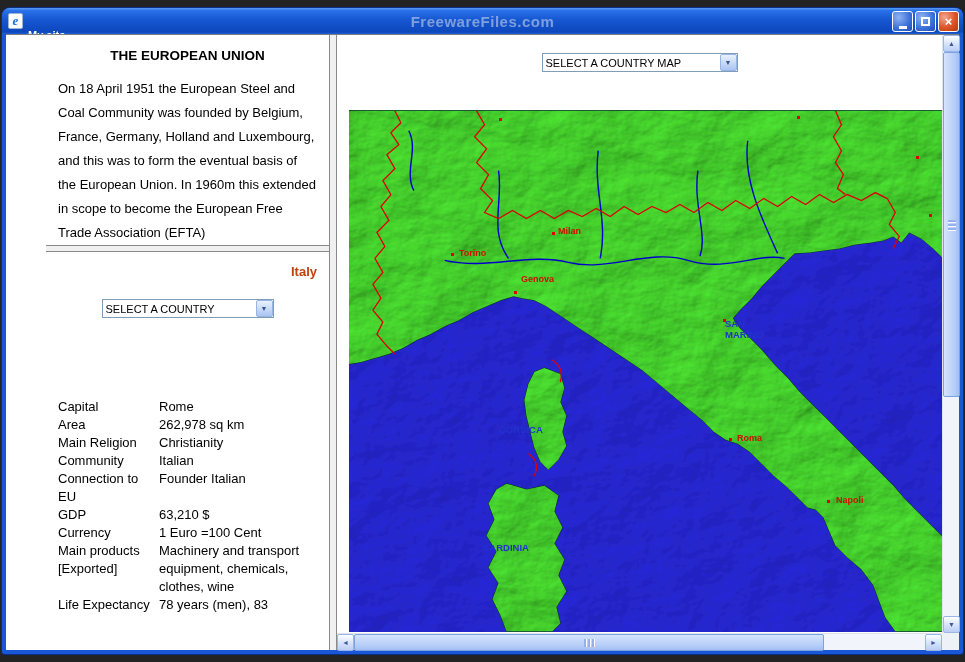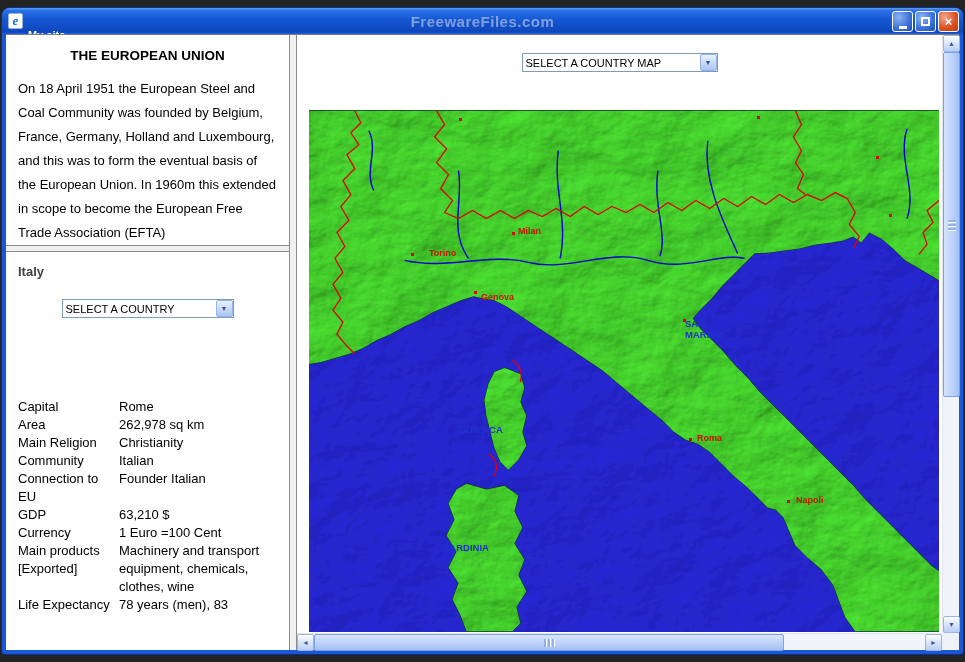--- a/index.html
+++ b/index.html
@@ -35,32 +35,32 @@
   .btn-red  { background:radial-gradient(circle at 30% 28%,#f4a68e 0%,#dd5326 55%,#b93a10 100%); }
   .glyph-min { width:8px; height:3px; background:#fff; margin-top:12px; }
   .glyph-max { width:9px; height:9px; border:2px solid #fff; }
   .glyph-close { font-size:13px; font-weight:bold; line-height:1; }
 
   
   .client {
     position:absolute; left:4px; right:4px; top:26px; bottom:4px;
     background:#fff; display:flex; border-top:1px solid #7d7d7d;
   }
-  .left-col { width:283px; flex:none; display:flex; flex-direction:column; background:#fff; }
+  .left-col { width:283px; flex:none; display:flex; flex-direction:column; background:#fff;margin-left:40px; }
   .divider-v { width:8px; flex:none; background:#f0f0f0; border-left:1px solid #8a8a8a; border-right:1px solid #8a8a8a; }
   .divider-h { height:7px; flex:none; background:#f0f0f0; border-top:1px solid #8a8a8a; border-bottom:1px solid #8a8a8a; }
   .frame-topleft { height:210px; flex:none; overflow:hidden; padding:10px 12px; }
   .frame-botleft { flex:1; overflow:hidden; padding:12px 12px 0 12px; }
   .frame-right { flex:1; display:grid; grid-template-columns:1fr 17px; grid-template-rows:1fr 17px; background:#fff; }
   .frame-right-content { overflow:hidden; position:relative; }
 
   
   .eu-heading { text-align:center; font-size:13.5px; font-weight:bold; margin:3px 0 14px 0; color:#000; }
   .eu-body { font-size:13px; line-height:24px; color:#000; }
-  .italy-heading { text-align:left; font-size:13px; font-weight:bold; margin-bottom:20px; color:#404040; }
+  .italy-heading { text-align:right; font-size:13px; font-weight:bold; margin-bottom:20px; color:#c2410c; }
 
   .xp-select {
     height:19px; border:1px solid #7f9db9; background:#fff; display:flex; align-items:center;
     font-size:11px; color:#000;
   }
   .xp-select-country { width:172px; margin:0 auto; }
   .xp-select-map { width:196px; margin:18px auto 0 auto; }
   .xp-select-text { flex:1; padding:0 3px; white-space:nowrap; overflow:hidden; }
   .xp-select-btn {
     width:17px; height:17px; flex:none; display:flex; align-items:center; justify-content:center;
@@ -253,22 +253,22 @@
               <div class="map-dot" style="left: 102px; top: 143px;"></div>
               <div class="map-dot" style="left: 165px; top: 181px;"></div>
               <div class="map-dot" style="left: 374px; top: 209px;"></div>
               <div class="map-dot" style="left: 380px; top: 328px;"></div>
               <div class="map-dot" style="left: 478px; top: 390px;"></div>
               <div class="map-dot" style="left: 150px; top: 8px;"></div>
               <div class="map-dot" style="left: 448px; top: 6px;"></div>
               <div class="map-dot" style="left: 567px; top: 46px;"></div>
               <div class="map-dot" style="left: 580px; top: 104px;"></div>
               <div class="map-label city" style="left: 209px; top: 116px;">Milan</div>
-              <div class="map-label city" style="left: 120px; top: 138px;">Torino</div>
-              <div class="map-label city" style="left: 172px; top: 182px;">Genova</div>
+              <div class="map-label city" style="left: 110px; top: 138px;">Torino</div>
+              <div class="map-label city" style="left: 172px; top: 164px;">Genova</div>
               <div class="map-label city" style="left: 388px; top: 323px;">Roma</div>
               <div class="map-label city" style="left: 487px; top: 385px;">Napoli</div>
               <div class="map-label region" style="left: 376px; top: 208px;">SAN
 MARINO</div>
               <div class="map-label region" style="left: 150px; top: 314px;">CORSICA</div>
               <div class="map-label region" style="left: 134px; top: 432px;">SARDINIA</div>
             </div>
         </div>
       </div>
 

